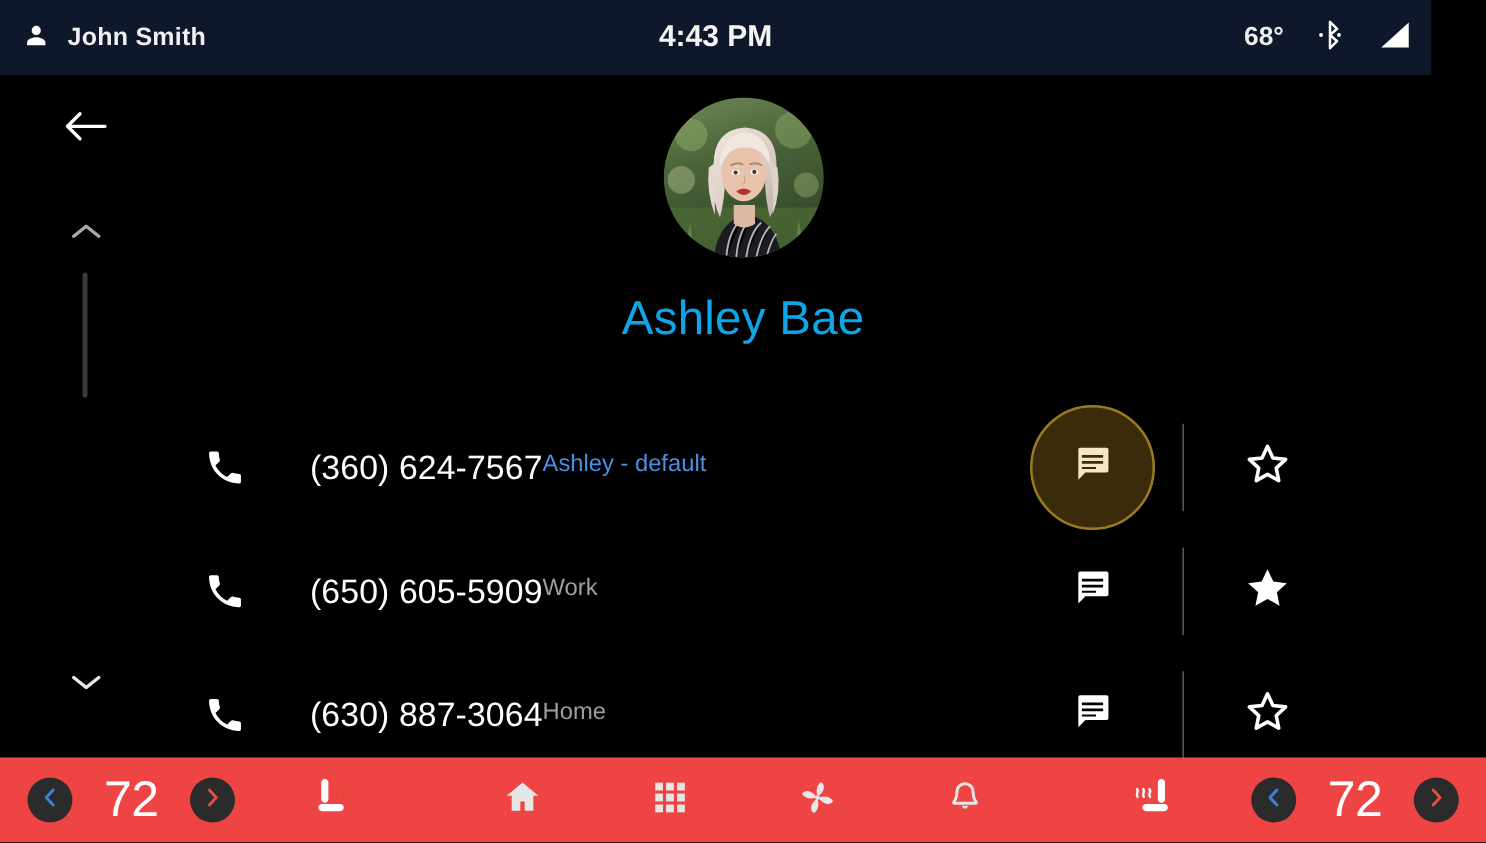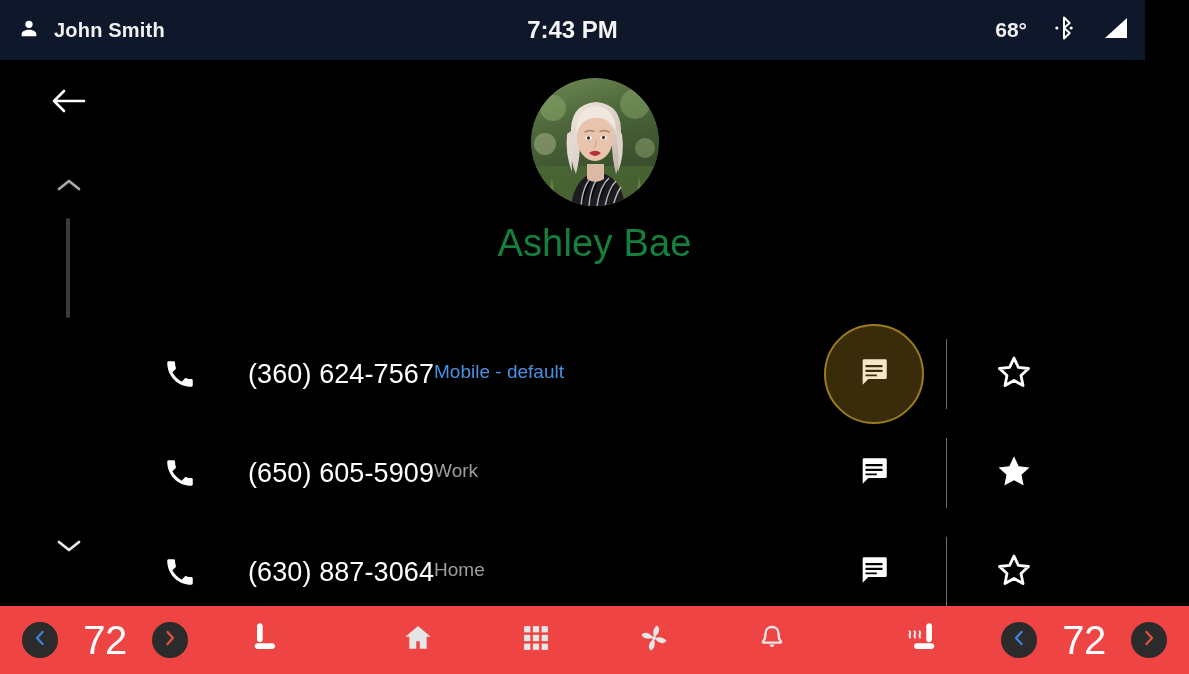--- a/index.html
+++ b/index.html
@@ -117,23 +117,23 @@
   .avatar {
     width: 128px;
     height: 128px;
     border-radius: 50%;
     overflow: hidden;
     position: relative;
     background: #2c3a22;
   }
   .avatar svg { display: block; }
   .contact-name {
-    margin-top: 16px;
+    margin-top: 28px;
     font-size: 38px;
-    color: #15803d;
+    color: #0ea5e9;
     letter-spacing: 0.2px;
   }
 
   
   .number-list {
     position: absolute;
     top: 324px;
     left: 0;
     width: 1189px;
   }
@@ -275,21 +275,21 @@
 <div class="status-bar">
   <div class="status-left">
     <span>
       <svg width="22" height="22" viewBox="0 0 24 24">
           <path fill="#ffffff" d="M12 12a4 4 0 1 0 0-8 4 4 0 0 0 0 8zm0 2c-4 0-8 2-8 4.5V21h16v-2.5C20 16 16 14 12 14z"></path>
         </svg>
     </span>
     <span class="status-user-name">John Smith</span>
   </div>
 
-  <div class="status-center">7:43 PM</div>
+  <div class="status-center">4:43 PM</div>
 
   <div class="status-right">
     <span class="status-temp">68°</span>
     <span>
       <svg width="22" height="26" viewBox="0 0 24 28">
         <path fill="none" stroke="#ffffff" stroke-width="2.2" stroke-linejoin="round" d="M12 2.5v23l6.2-6.1L12 14l6.2-5.4L12 2.5z"></path>
         <circle cx="4.2" cy="14" r="1.7" fill="#ffffff"></circle>
         <circle cx="19.8" cy="14" r="1.7" fill="#ffffff"></circle>
       </svg>
     </span>
@@ -393,21 +393,21 @@
 <div class="number-list">
 
   <div class="number-row">
     <div class="call-icon">
       <svg width="34" height="34" viewBox="0 0 24 24">
           <path fill="#ffffff" d="M6.6 10.8c1.4 2.8 3.8 5.1 6.6 6.6l2.2-2.2c.3-.3.7-.4 1-.2 1.1.4 2.4.6 3.6.6.6 0 1 .4 1 1V20c0 .6-.4 1-1 1C10.5 21 3 13.5 3 4c0-.6.4-1 1-1h3.5c.6 0 1 .4 1 1 0 1.3.2 2.5.6 3.6.1.4 0 .8-.2 1l-2.3 2.2z"></path>
         </svg>
     </div>
     <div class="number-text">
       <span class="number-primary">(360) 624-7567</span>
-      <span class="number-label is-default">Mobile - default</span>
+      <span class="number-label is-default">Ashley - default</span>
     </div>
     <div class="msg-btn focused">
       <span>
         <svg width="34" height="34" viewBox="0 0 24 24">
             <path fill="#f5e6c8" d="M4 3h16a1 1 0 0 1 1 1v12a1 1 0 0 1-1 1H8l-4 4V4a1 1 0 0 1 1-1zm2 4v1.6h12V7H6zm0 3.4V12h12v-1.6H6zm0 3.4V15h8v-1.2H6z"></path>
           </svg>
       </span>
     </div>
     <div class="row-divider"></div>
     <div class="star-btn">

